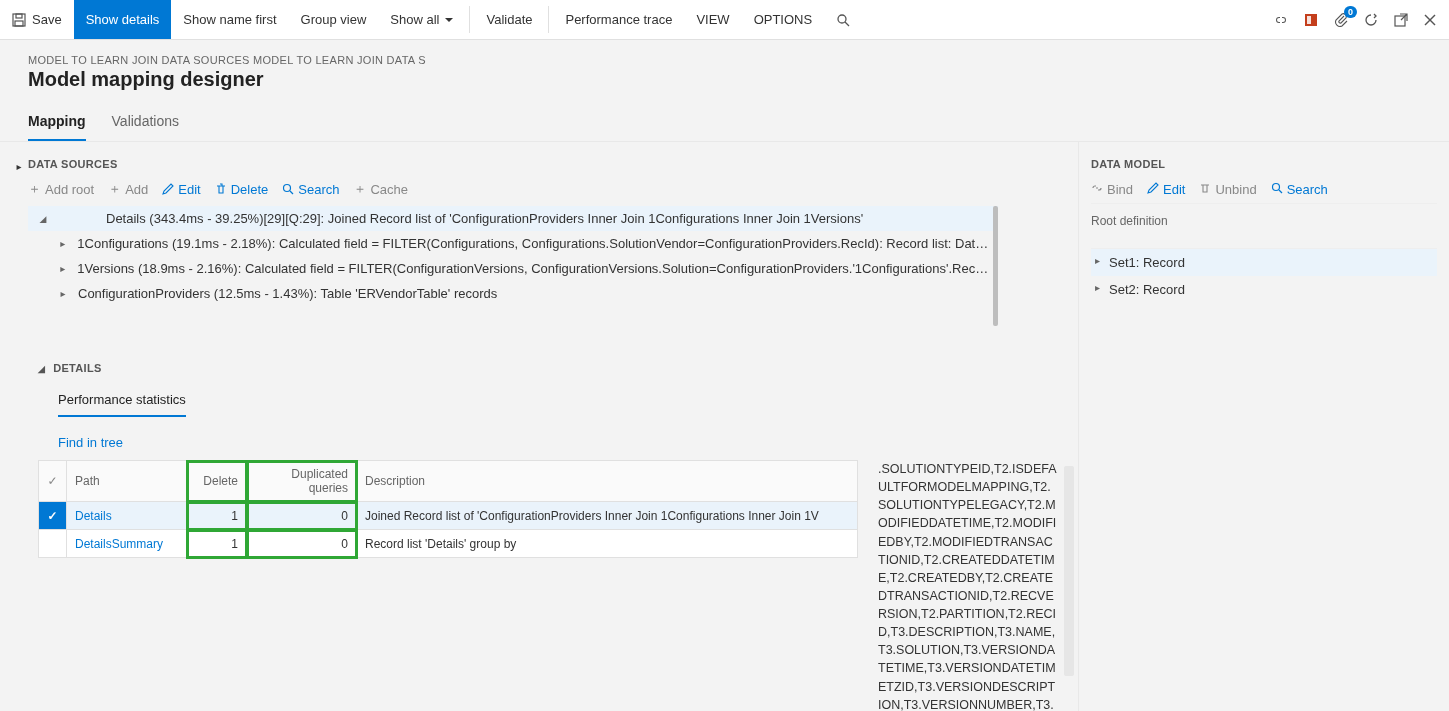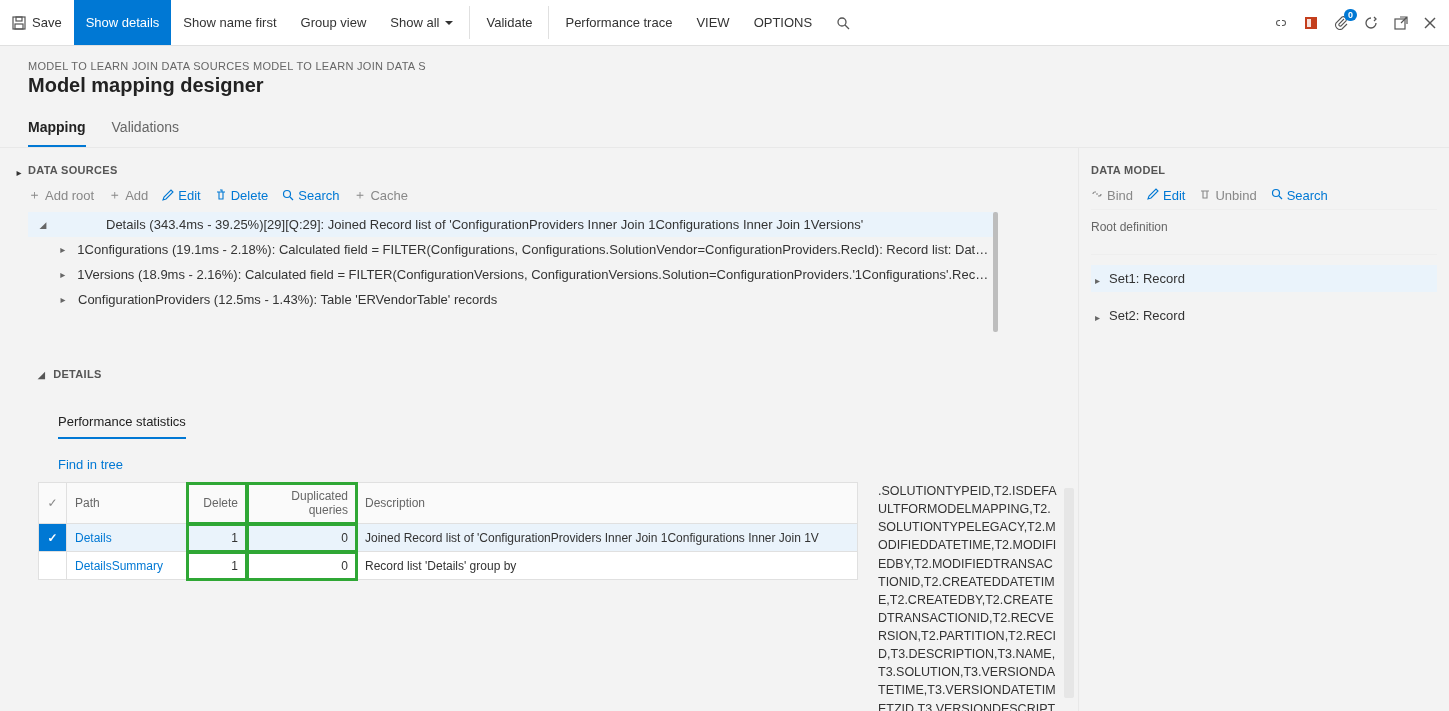--- a/index.html
+++ b/index.html
@@ -1,19 +1,19 @@
 <!DOCTYPE html>
 <html><head>
 <meta charset="utf-8">
 <style>
 * { box-sizing: border-box; margin: 0; padding: 0; font-family: "Segoe UI", Arial, sans-serif; }
 body { font-size: 13px; color: #333; background: #f3f3f3; width: 1449px; height: 711px; overflow: hidden; }
 
 
-.top-toolbar { background: #fff; height: 46px; display: flex; align-items: stretch; border-bottom: 1px solid #e0e0e0; }
+.top-toolbar { background: #fff; height: 40px; display: flex; align-items: stretch; border-bottom: 1px solid #e0e0e0; }
 .tb-left { display: flex; align-items: stretch; }
 .tb-item { display: flex; align-items: center; padding: 0 12px; cursor: pointer; font-size: 13px; color: #333; white-space: nowrap; }
 .tb-item.active { background: #0078d4; color: #fff; }
 .tb-sep { width: 1px; background: #e0e0e0; margin: 6px 4px; }
 .tb-icon { display: inline-flex; margin-right: 6px; }
 .tb-caret::after { content: ''; display: inline-block; margin-left: 6px; border-top: 4px solid currentColor; border-left: 4px solid transparent; border-right: 4px solid transparent; }
 .tb-right { margin-left: auto; display: flex; align-items: center; gap: 14px; padding-right: 12px; }
 .tb-right-icon { cursor: pointer; color: #555; display: flex; align-items: center; }
 .badge { position: relative; }
 .badge-count { position: absolute; top: -6px; right: -8px; background: #0078d4; color: #fff; border-radius: 8px; font-size: 9px; padding: 1px 4px; font-weight: bold; }
@@ -51,28 +51,28 @@
 .tree-row.bold .lbl { font-weight: 400; padding-left: 48px; }
 .tree-child { padding-left: 20px; }
 .tree-scroll { position: absolute; right: 0; top: 0; width: 5px; height: 100%; background: #bdbdbd; border-radius: 2px; }
 
 
 .dm-toolbar { display: flex; gap: 14px; padding: 6px 0; border-bottom: 1px solid #eee; }
 .dm-item { color: #888; display: inline-flex; align-items: flex-start; gap: 4px; cursor: pointer; }
 .dm-item.link { color: #0078d4; }
 .root-def { font-size: 12px; color: #666; padding: 10px 0; }
 .dm-tree { border-top: 1px solid #eee; margin-top: 10px; }
-.dm-row { display: flex; align-items: flex-end; padding: 6px 4px; font-size: 13px; cursor: pointer; margin-top: 10px; }
+.dm-row { display: flex; align-items: flex-start; padding: 6px 4px; font-size: 13px; cursor: pointer; }
 .dm-row.sel { background: #eaf3fb; }
 .dm-row .exp { width: 14px; color: #666; font-size: 10px; }
 
 
 .details-section { padding: 0 0 0 28px; }
 .det-head { display: flex; align-items: center; gap: 8px; font-size: 11px; font-weight: 600; color: #555; letter-spacing: 0.3px; padding: 6px 0; cursor: pointer; }
-.perf-tab { display: inline-block; padding: 6px 0 8px 0; margin: 22px 20px 10px 20px; font-size: 13px; color: #222; border-bottom: 2px solid #0078d4; }
+.perf-tab { display: inline-block; padding: 6px 0 8px 0; margin: 6px 20px 10px 20px; font-size: 13px; color: #222; border-bottom: 2px solid #0078d4; }
 .find-link { color: #0078d4; cursor: pointer; margin: 8px 0 10px 20px; display: inline-block; }
 
 .details-body { display: flex; gap: 0; }
 .grid-wrap { flex: 1; max-width: 870px; }
 .grid { border-collapse: collapse; width: 820px; font-size: 12px; }
 .grid th, .grid td { border: 1px solid #e0e0e0; padding: 6px 8px; text-align: left; background: #fff; height: 28px; }
 .grid th { background: #fafafa; color: #666; font-weight: 400; }
 .grid th.num, .grid td.num { text-align: right; }
 .grid .chk-col { width: 28px; text-align: center; }
 .grid tr.sel td { background: #eaf3fb; }

